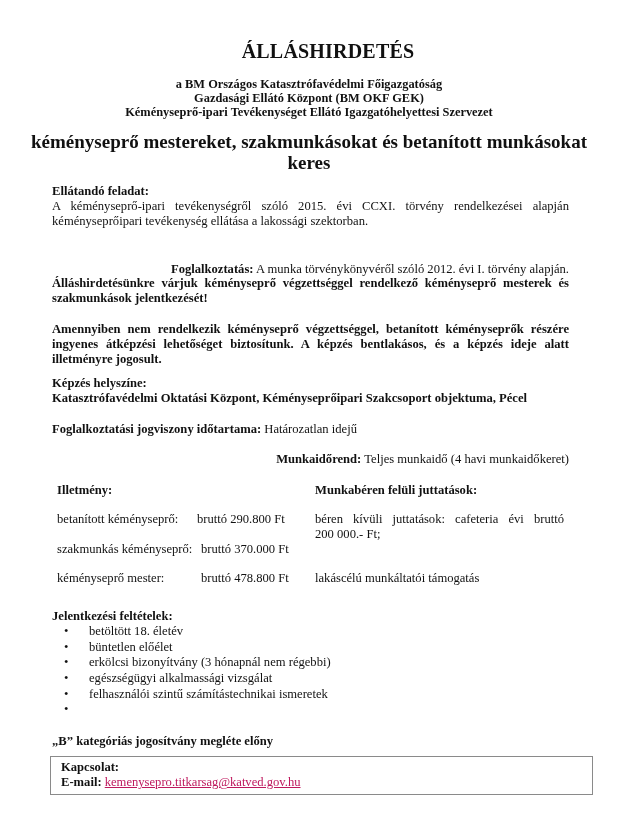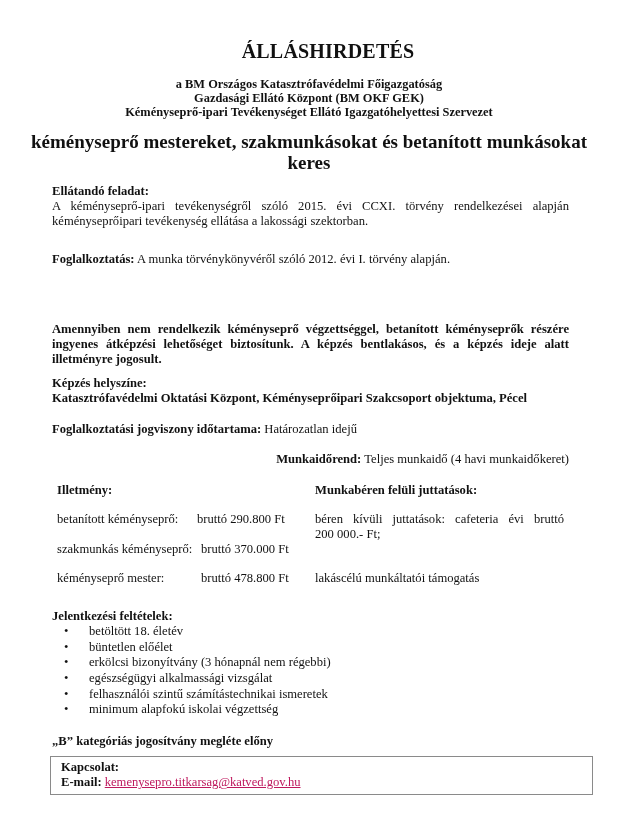--- a/index.html
+++ b/index.html
@@ -43,24 +43,25 @@
   <div class="abs headline" style="top:131px;">
     <div>kéményseprő mestereket, szakmunkásokat és betanított munkásokat</div>
     <div>keres</div>
   </div>
 
   <div class="abs block" style="top:184px;">
     <div class="b">Ellátandó feladat:</div>
     <div class="just">A kéményseprő-ipari tevékenységről szóló 2015. évi CCXI. törvény rendelkezései alapján kéményseprőipari tevékenység ellátása a lakossági szektorban.</div>
   </div>
 
-  <div class="abs block" style="top:252px;">
+  <div class="abs block" style="top:262px;text-align:right;">
     <span class="b">Foglalkoztatás:</span><span> A munka törvénykönyvéről szóló 2012. évi I. törvény alapján.</span>
   </div>
 
+  <div class="abs block b just" style="top:276px;">Álláshirdetésünkre várjuk kéményseprő végzettséggel rendelkező kéményseprő mesterek és szakmunkások jelentkezését!</div>
 
   <div class="abs block b just" style="top:322px;">Amennyiben nem rendelkezik kéményseprő végzettséggel, betanított kéményseprők részére ingyenes átképzési lehetőséget biztosítunk. A képzés bentlakásos, és a képzés ideje alatt illetményre jogosult.</div>
 
   <div class="abs block b" style="top:376px;">
     <div>Képzés helyszíne:</div>
     <div>Katasztrófavédelmi Oktatási Központ, Kéményseprőipari Szakcsoport objektuma, Pécel</div>
   </div>
 
   <div class="abs block" style="top:422px;">
     <span class="b">Foglalkoztatási jogviszony időtartama:</span><span> Határozatlan idejű</span>
@@ -90,21 +91,21 @@
   </div>
 
   <div class="abs block" style="top:609px;">
     <div class="b">Jelentkezési feltételek:</div>
     <ul class="req">
       <li><span class="dot">•</span><span>betöltött 18. életév</span></li>
       <li><span class="dot">•</span><span>büntetlen előélet</span></li>
       <li><span class="dot">•</span><span>erkölcsi bizonyítvány (3 hónapnál nem régebbi)</span></li>
       <li><span class="dot">•</span><span>egészségügyi alkalmassági vizsgálat</span></li>
       <li><span class="dot">•</span><span>felhasználói szintű számítástechnikai ismeretek</span></li>
-      <li><span class="dot">•</span><span>minimum alapfokú iskolai végzettség</span></li>
+      <li><span class="dot">•</span></li>
     </ul>
   </div>
 
   <div class="abs block b" style="top:734px;">„B” kategóriás jogosítvány megléte előny</div>
 
   <div class="contact-box">
     <div class="contact-inner">
       <div class="b">Kapcsolat:</div>
       <div>
         <span class="b">E-mail:</span>

